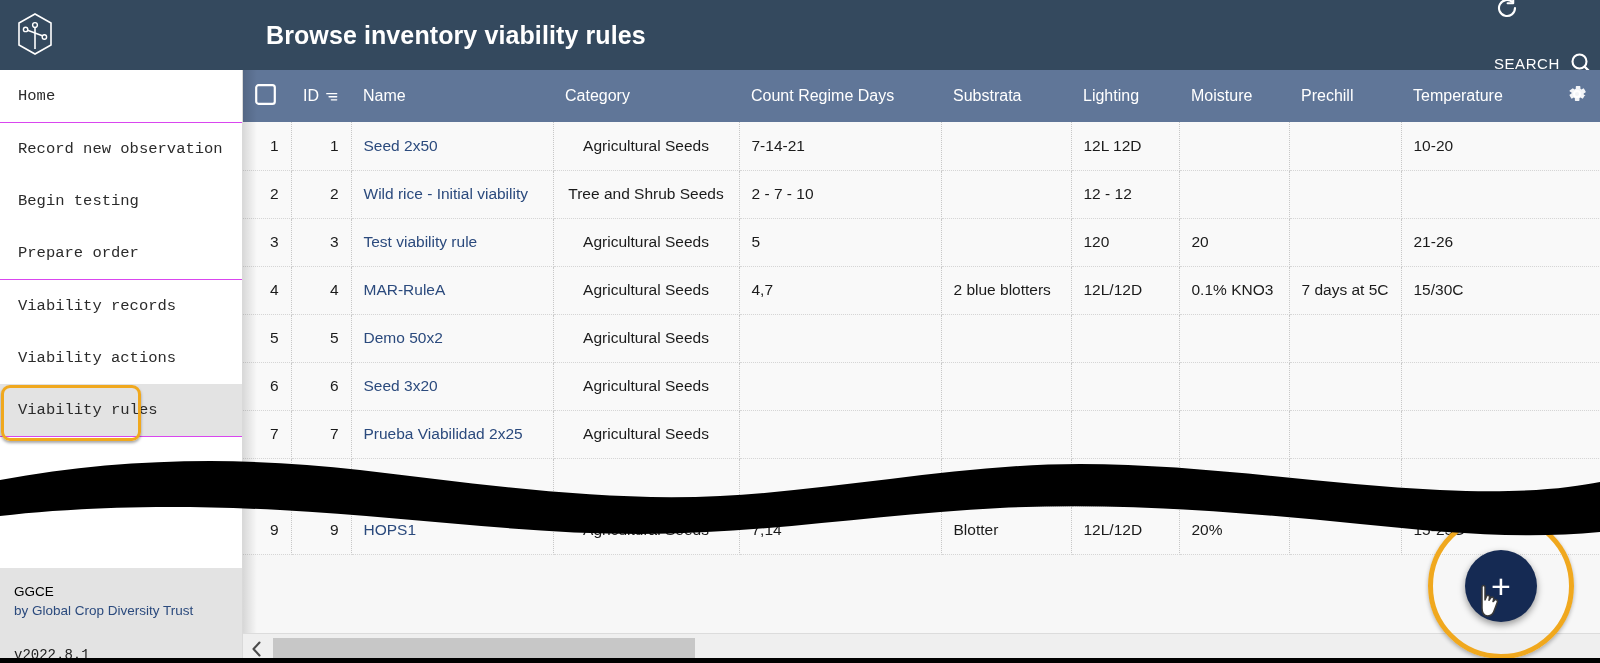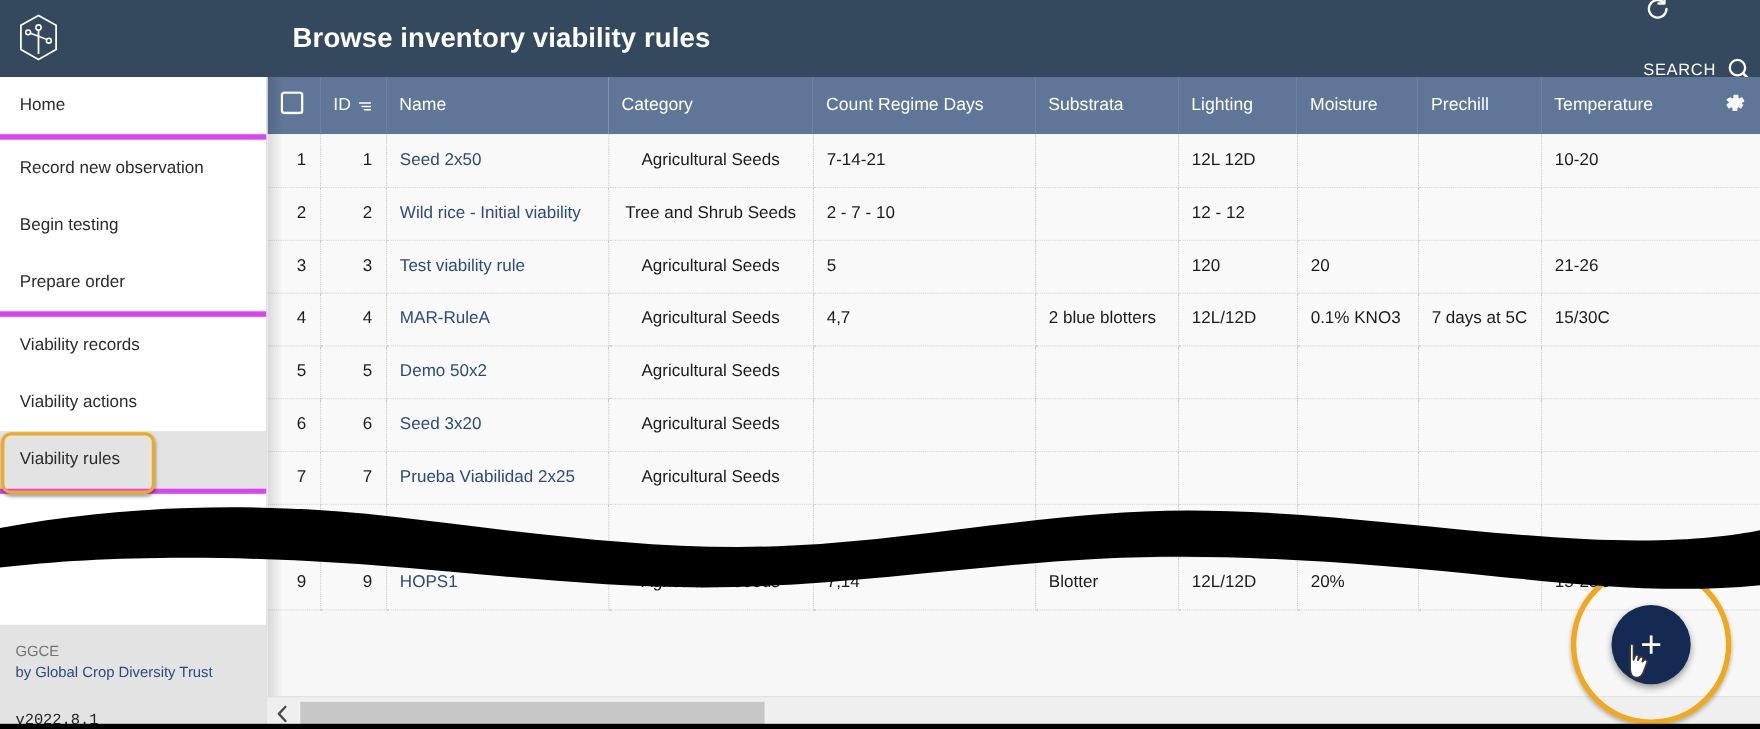--- a/index.html
+++ b/index.html
@@ -49,21 +49,21 @@
   }
 
   
   #sidebar {
     position: absolute; left: 0; top: 70px;
     width: 243px; height: 593px;
     background: #ffffff;
     border-right: 1px solid #d9d9d9;
     z-index: 5;
   }
-  .nav-group { border-bottom: 5px solid #d946ef; }
+  .nav-group { border-bottom: 1px solid #d946ef; font-family: Liberation Mono, monospace; }
   .nav-item {
     height: 52px;
     display: flex; align-items: center;
     padding-left: 18px;
     font-size: 15.5px;
     color: #2b2b2b;
     cursor: pointer;
     position: relative;
   }
   .nav-item.selected {
@@ -79,21 +79,21 @@
     box-shadow: 0 2px 3px rgba(0,0,0,.35);
     pointer-events: none;
   }
   #nav-blank-area { height: 102px; background: #ffffff; }
   #sidebar-footer {
     position: absolute; left: 0; bottom: 0;
     width: 242px; height: 95px;
     background: #e3e3e3;
     padding: 14px 0 0 14px;
   }
-  .ft-line { font-size: 13.5px; color: #737373; line-height: 19px; }
+  .ft-line { font-size: 13.5px; color: #000000; line-height: 19px; }
   .ft-link { color: #2b4a7d; }
   #ft-version {
     margin-top: 27px;
     font-family: "Liberation Mono", monospace;
     font-size: 14px; color: #222;
   }
 
   
   #content {
     position: absolute; left: 243px; top: 70px;

